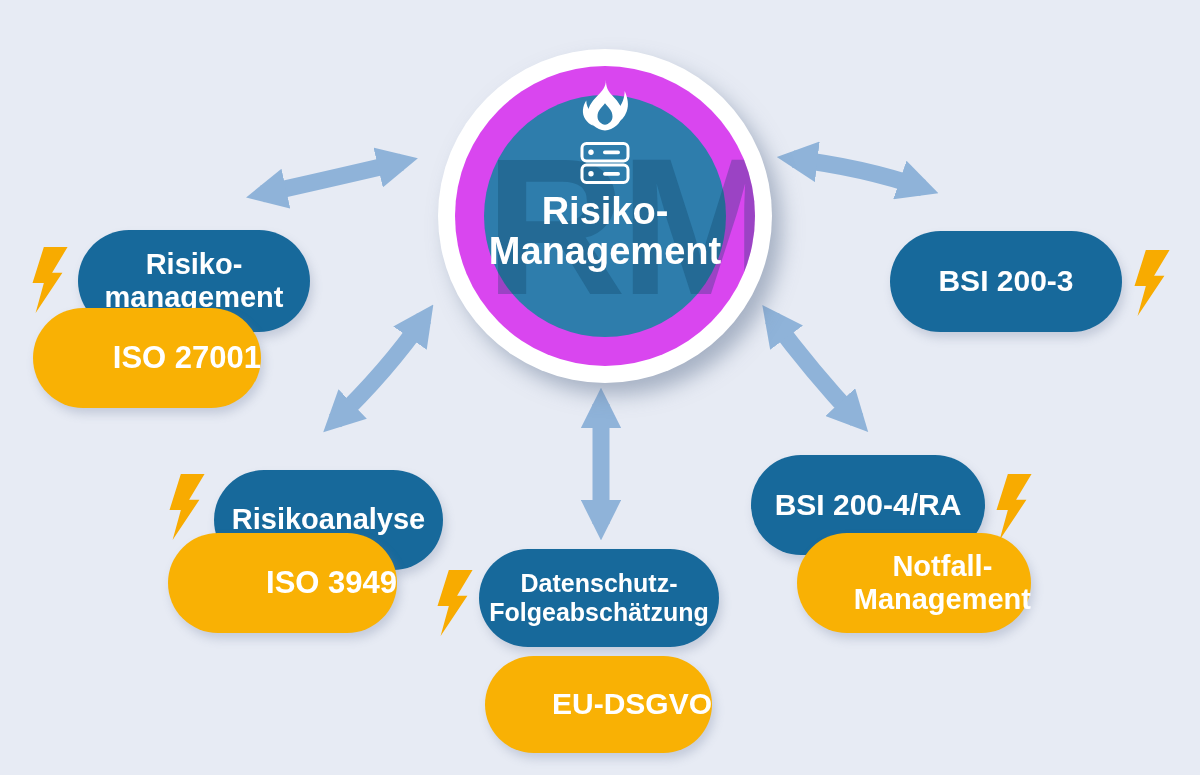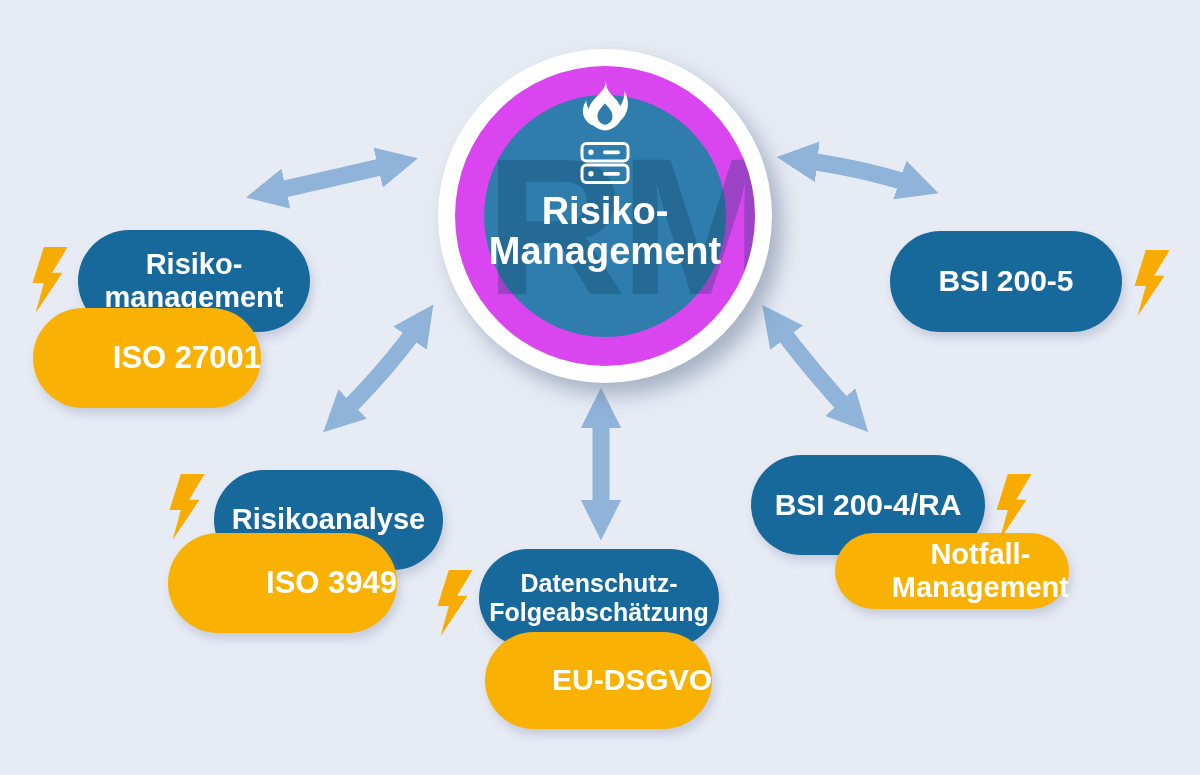--- a/index.html
+++ b/index.html
@@ -50,23 +50,23 @@
   .pill span{white-space:pre-line;}
   .pill.blue{background:#17699b; z-index:3;}
   .pill.yellow{background:#f9b104; z-index:4;justify-content:flex-end;}
   #p1b{left:78px;  top:230px; width:232px; height:102px; font-size:29px;}
   #p1y{left:33px;  top:308px; width:228px; height:100px; font-size:31px;}
   #p2b{left:890px; top:231px; width:232px; height:101px; font-size:30px;}
   #p2y{left:933px; top:308px; width:231px; height:100px; font-size:29px;}
   #p3b{left:214px; top:470px; width:229px; height:100px; font-size:29px;}
   #p3y{left:168px; top:533px; width:229px; height:100px; font-size:31px;}
   #p4b{left:479px; top:549px; width:240px; height:98px;  font-size:25px;}
-  #p4y{left:485px; top:632px; width:227px; height:97px;  font-size:30px;}
+  #p4y{left:485px; top:656px; width:227px; height:97px;  font-size:30px;}
   #p5b{left:751px; top:455px; width:234px; height:100px; font-size:30px;}
-  #p5y{left:835px; top:533px; width:234px; height:76px; font-size:29px;}
+  #p5y{left:797px; top:533px; width:234px; height:100px; font-size:29px;}
   
   .bolt{position:absolute; z-index:5;}
   #bolt1{left:30px;   top:247px;}
   #bolt2{left:1132px; top:250px;}
   #bolt3{left:167px;  top:474px;}
   #bolt4{left:435px;  top:570px;}
   #bolt5{left:994px;  top:474px;}
 </style>
 </head>
 <body>
@@ -119,21 +119,21 @@
 management</span>
   </div>
   <div id="p1y" class="pill yellow">
     <span>ISO 27001</span>
   </div>
   <svg id="bolt1" class="bolt" width="38" height="66" viewBox="0 0 36 64">
     <polygon points="13,0 36,0 21,25 31,25 5,64 13,35 2,35" fill="#f8ab00"></polygon>
   </svg>
 
   <div id="p2b" class="pill blue">
-    <span>BSI 200-5</span>
+    <span>BSI 200-3</span>
   </div>
   <svg id="bolt2" class="bolt" width="38" height="66" viewBox="0 0 36 64">
     <polygon points="13,0 36,0 21,25 31,25 5,64 13,35 2,35" fill="#f8ab00"></polygon>
   </svg>
 
   <div id="p3b" class="pill blue">
     <span>Risikoanalyse</span>
   </div>
   <div id="p3y" class="pill yellow">
     <span>ISO 3949</span>

